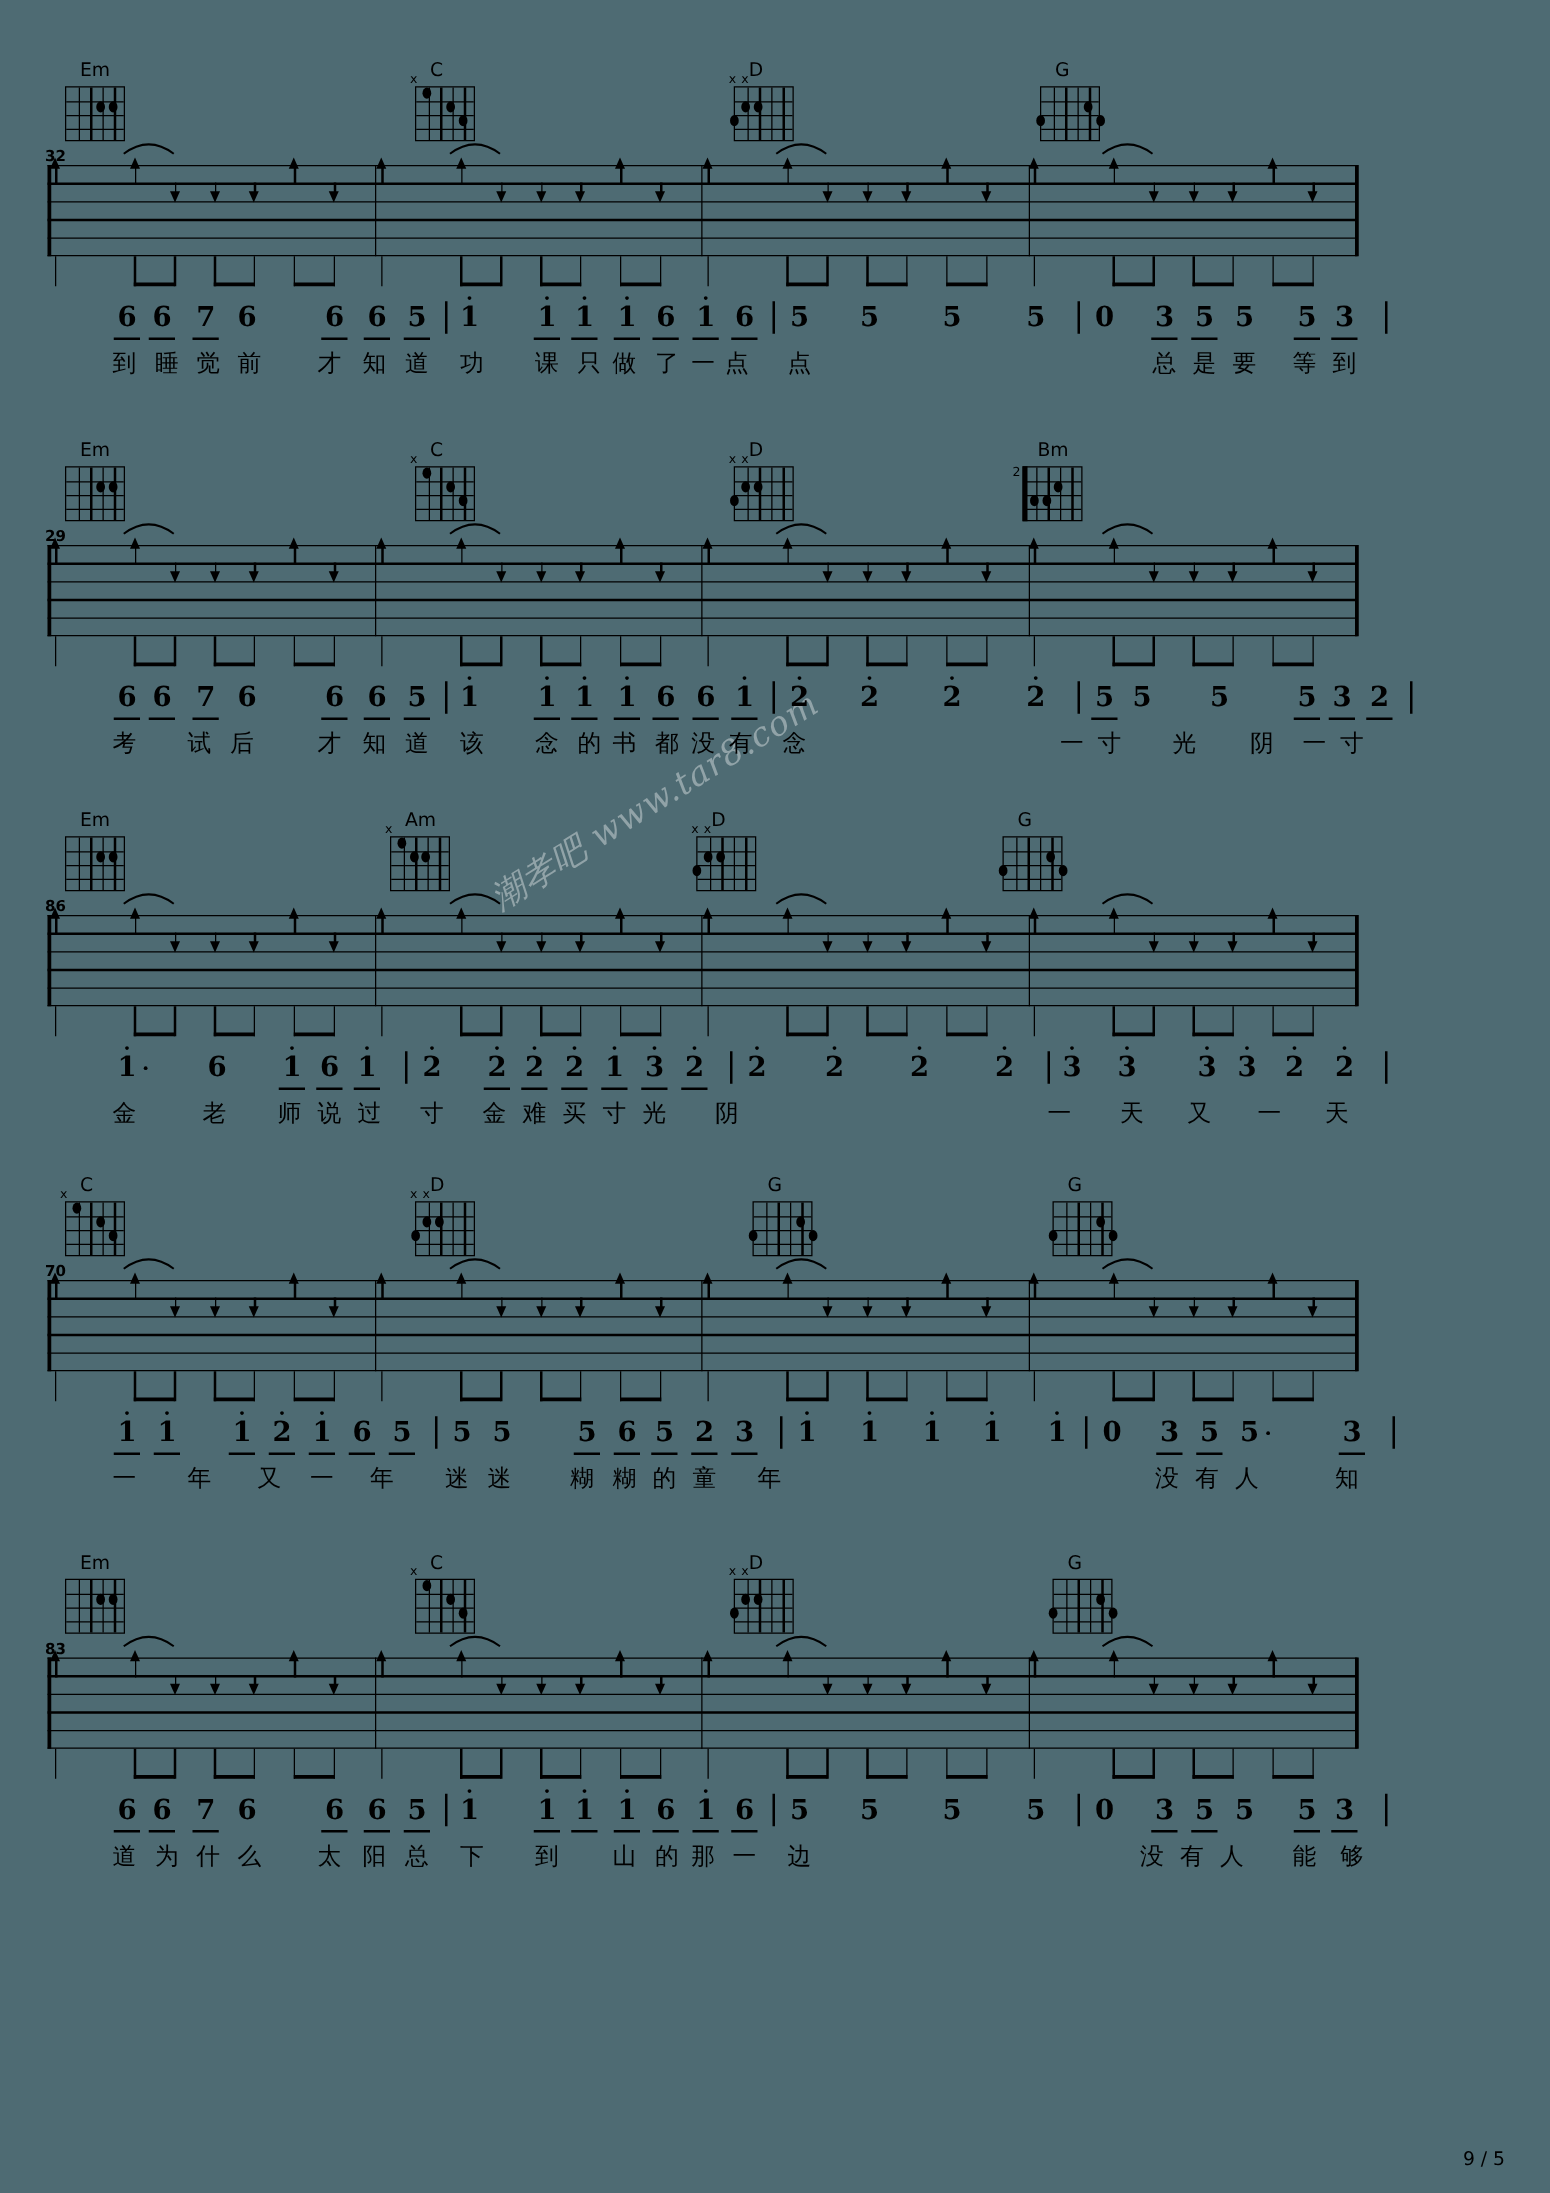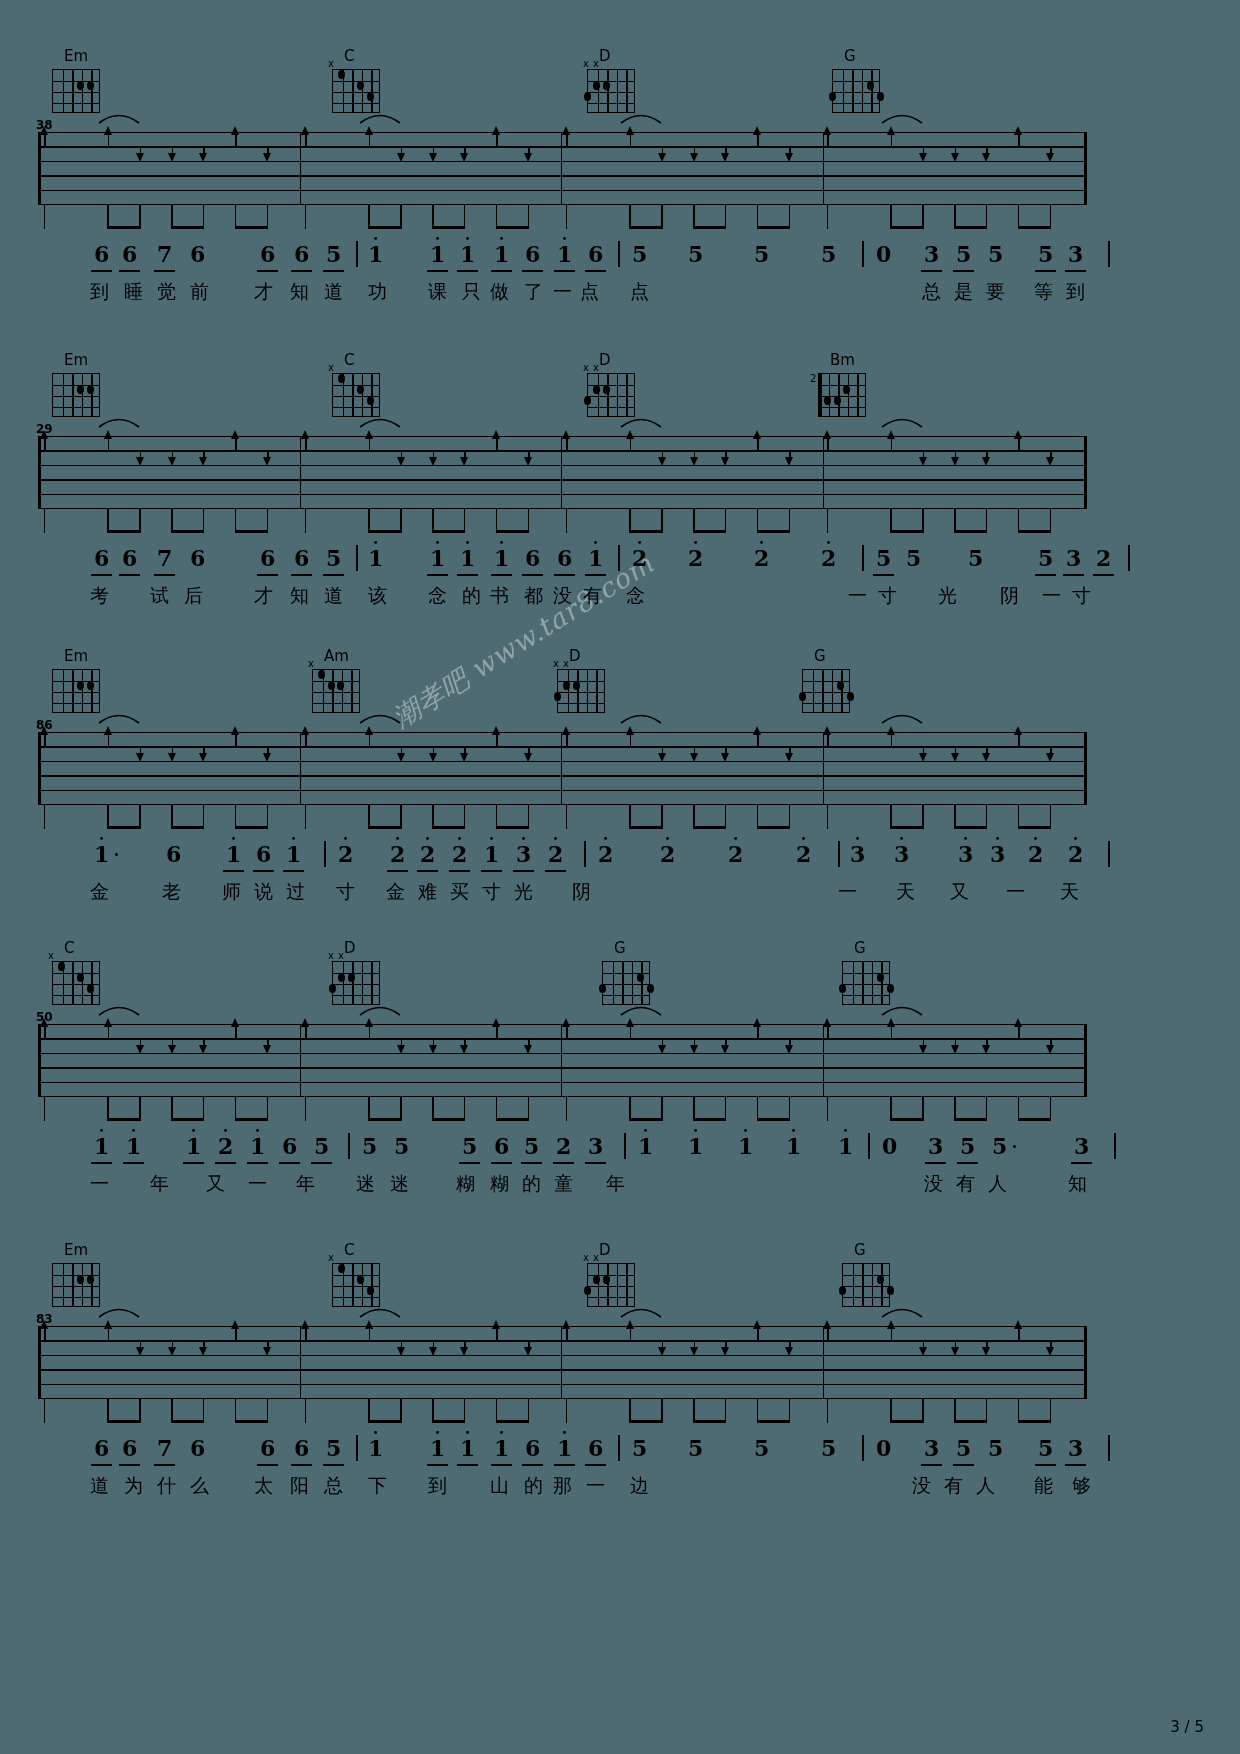--- a/index.html
+++ b/index.html
@@ -196,21 +196,21 @@
                 <div class="h" style="top: 22px;"></div>
                 <div class="h" style="top: 33px;"></div>
               </div>
               <div class="dot" style="left: 40.9px; top: 16px;"></div>
               <div class="dot" style="left: 50.5px; top: 27px;"></div>
               <div class="dot" style="left: 2.5px; top: 27px;"></div>
             </div>
           </div>
         </div>
         <div class="staffwrap">
-          <div class="measnum">38</div>
+          <div class="measnum">32</div>
           <div class="staff">
             <div class="line" style="top: 0px;"></div>
             <div class="line" style="top: 14.4px;"></div>
             <div class="line" style="top: 28.8px;"></div>
             <div class="line" style="top: 43.2px;"></div>
             <div class="line" style="top: 57.6px;"></div>
             <div class="line" style="top: 72px;"></div>
             <div class="barthick" style="left: 0px;"></div>
             <div class="barthick" style="left: 1046px;"></div>
             <div class="bar" style="left: 262px;"></div>
@@ -1136,21 +1136,21 @@
                 <div class="h" style="top: 22px;"></div>
                 <div class="h" style="top: 33px;"></div>
               </div>
               <div class="dot" style="left: 40.9px; top: 16px;"></div>
               <div class="dot" style="left: 50.5px; top: 27px;"></div>
               <div class="dot" style="left: 2.5px; top: 27px;"></div>
             </div>
           </div>
         </div>
         <div class="staffwrap">
-          <div class="measnum">50</div>
+          <div class="measnum">70</div>
           <div class="staff">
             <div class="line" style="top: 0px;"></div>
             <div class="line" style="top: 14.4px;"></div>
             <div class="line" style="top: 28.8px;"></div>
             <div class="line" style="top: 43.2px;"></div>
             <div class="line" style="top: 57.6px;"></div>
             <div class="line" style="top: 72px;"></div>
             <div class="barthick" style="left: 0px;"></div>
             <div class="barthick" style="left: 1046px;"></div>
             <div class="bar" style="left: 262px;"></div>
@@ -1687,14 +1687,14 @@
           <div class="ly" style="left: 630px;">边</div>
           <div class="ly" style="left: 912px;">没</div>
           <div class="ly" style="left: 944px;">有</div>
           <div class="ly" style="left: 976px;">人</div>
           <div class="ly" style="left: 1034px;">能</div>
           <div class="ly" style="left: 1072px;">够</div>
         </div>
       </div>
     </div>
 
-  <div class="pagenum">3 / 5</div>
+  <div class="pagenum">9 / 5</div>
 </div>
 
 </body></html>

